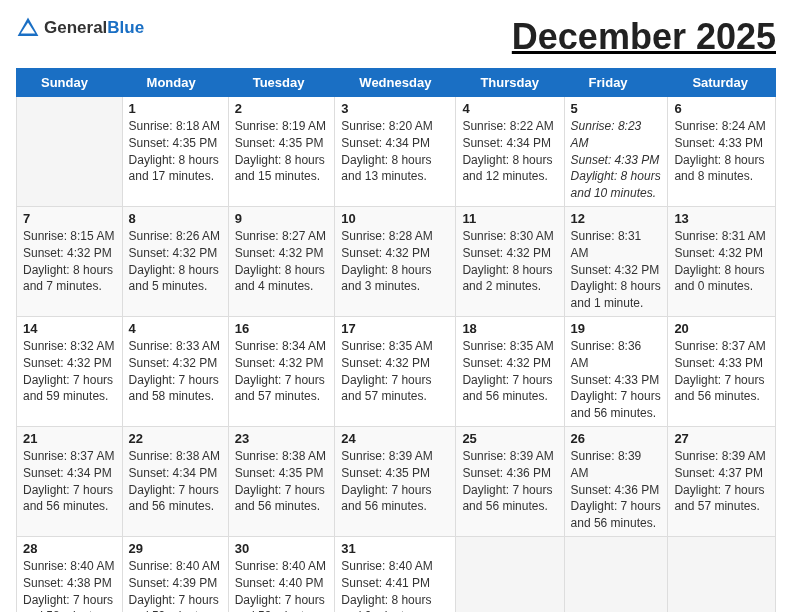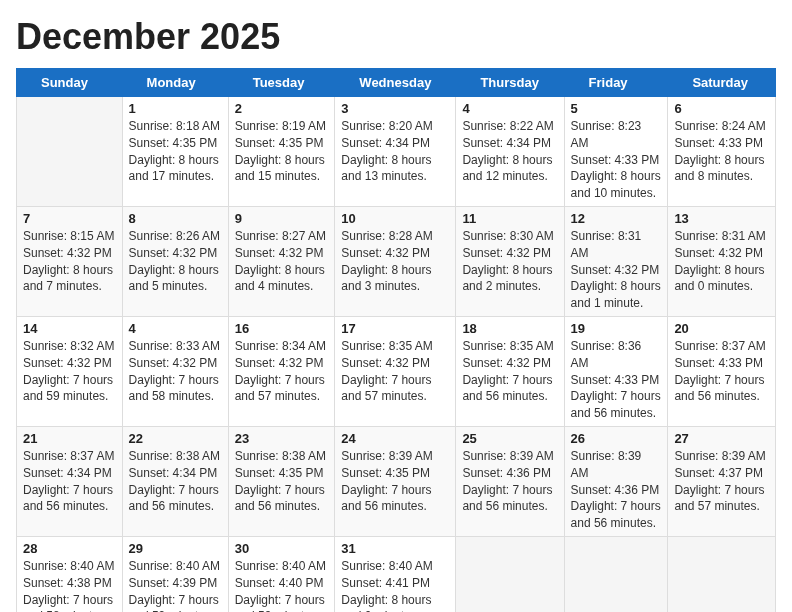--- a/index.html
+++ b/index.html
@@ -20,20 +20,21 @@
       display: flex;
       align-items: center;
       gap: 4px;
     }
     .logo-icon {
       width: 24px;
       height: 24px;
     }
     .title-area {
       text-align: center;
+      text-decoration: underline;
     }
     .month-title {
       font-size: 36px;
       font-weight: bold;
       color: #222;
     }
     .location-title {
       font-size: 16px;
       color: #444;
     }
@@ -77,20 +78,29 @@
       background: #f5f5f5 !important;
     }
     .row-shaded td {
       background-color: #f0f0f0;
     }
   </style>
 </head>
 <body>
 
 <div class="header-area">
+  <div class="logo">
+    <svg class="logo-icon" viewBox="0 0 30 30" xmlns="http://www.w3.org/2000/svg">
+      <polygon points="15,2 28,25 2,25" fill="#1a6fc4"></polygon>
+      <polygon points="15,8 24,22 6,22" fill="#fff"></polygon>
+    </svg>
+    <div>
+      <span style="font-size:17px;font-weight:bold;color:#333;">General</span><span style="font-size:17px;font-weight:bold;color:#1a6fc4;">Blue</span>
+    </div>
+  </div>
   <div class="title-area">
     <div class="month-title">December 2025</div>
   </div>
 </div>
 
 <table class="calendar">
   <thead>
     <tr id="weekday-header">
         <th>Sunday</th>
         <th>Monday</th>
@@ -127,21 +137,21 @@
         </td>
         <td>
           <div class="day-number">4</div>
           <div class="day-info" style="white-space: pre-line;">Sunrise: 8:22 AM
 Sunset: 4:34 PM
 Daylight: 8 hours
 and 12 minutes.</div>
         </td>
         <td>
           <div class="day-number">5</div>
-          <div class="day-info" style="white-space: pre-line;">Sunrise: 8:23 AM
+          <div class="day-info" style="white-space: pre-line; font-style: italic;">Sunrise: 8:23 AM
 Sunset: 4:33 PM
 Daylight: 8 hours
 and 10 minutes.</div>
         </td>
         <td>
           <div class="day-number">6</div>
           <div class="day-info" style="white-space: pre-line;">Sunrise: 8:24 AM
 Sunset: 4:33 PM
 Daylight: 8 hours
 and 8 minutes.</div>

